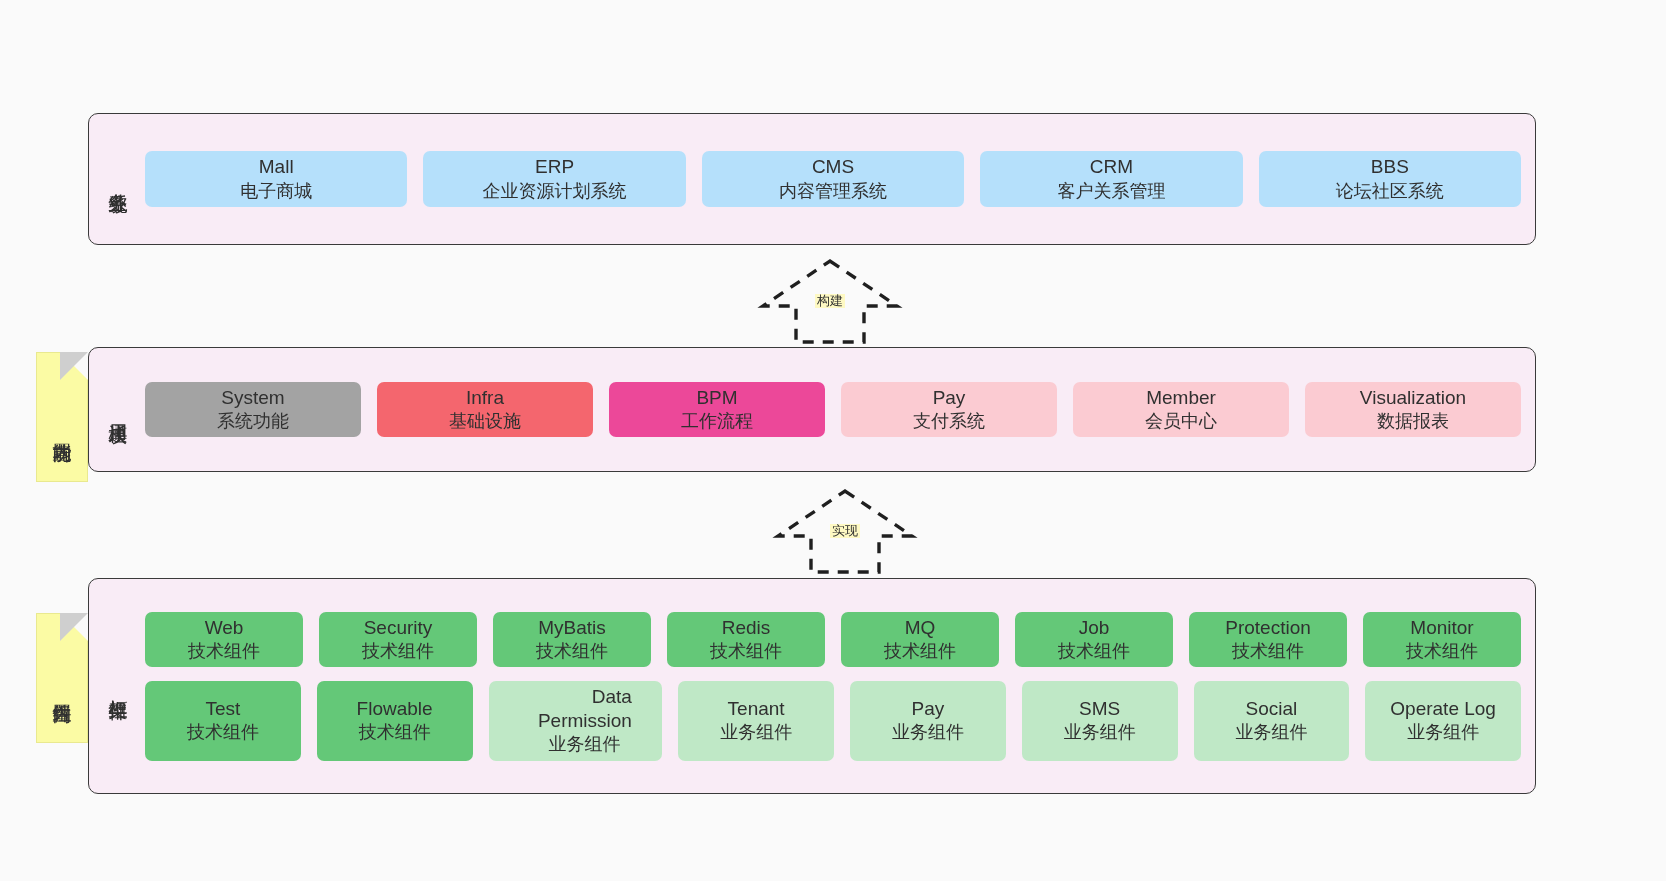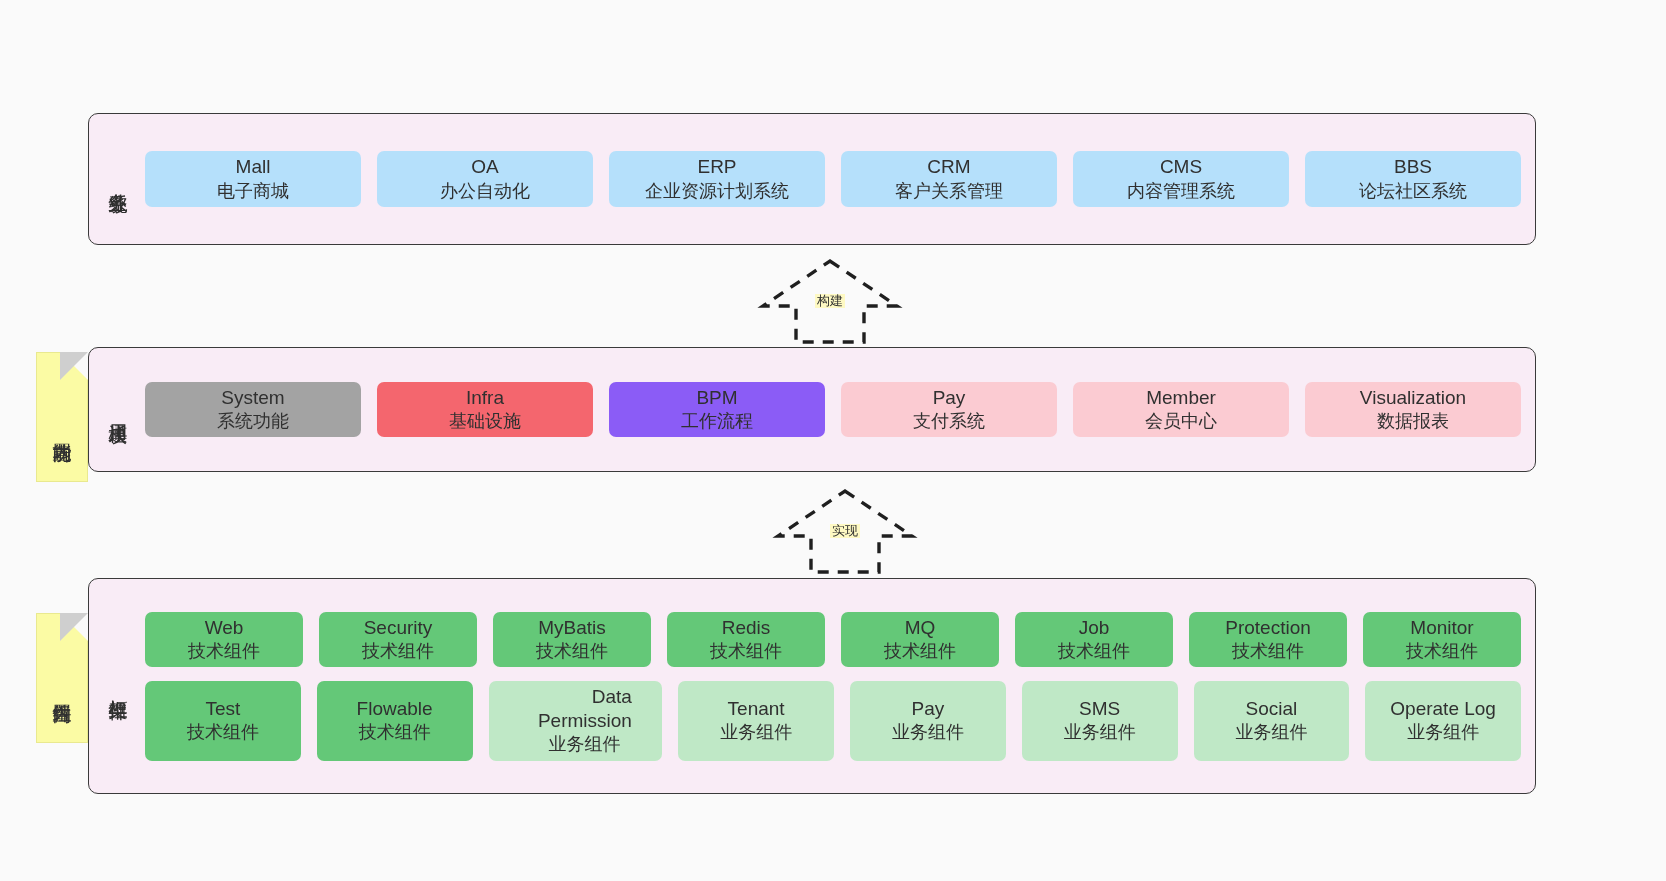--- a/index.html
+++ b/index.html
@@ -164,34 +164,30 @@
 
   <div class="layer" id="layer-business" style="left:88px; top:113px; width:1448px; height:132px;">
     <div class="layer-title">业务系统</div>
     <div class="layer-body">
       <div class="row">
         <div class="card c-blue" style="background: rgb(181, 224, 251);">
           <span class="t-en">Mall</span>
           <span class="t-cn">电子商城</span>
         </div>
         <div class="card c-blue" style="background: rgb(181, 224, 251);">
-          <span class="t-en">OA</span>
-          <span class="t-cn">办公自动化</span>
-        </div>
-        <div class="card c-blue" style="background: rgb(181, 224, 251);">
           <span class="t-en">ERP</span>
           <span class="t-cn">企业资源计划系统</span>
         </div>
         <div class="card c-blue" style="background: rgb(181, 224, 251);">
+          <span class="t-en">CMS</span>
+          <span class="t-cn">内容管理系统</span>
+        </div>
+        <div class="card c-blue" style="background: rgb(181, 224, 251);">
           <span class="t-en">CRM</span>
           <span class="t-cn">客户关系管理</span>
-        </div>
-        <div class="card c-blue" style="background: rgb(181, 224, 251);">
-          <span class="t-en">CMS</span>
-          <span class="t-cn">内容管理系统</span>
         </div>
         <div class="card c-blue" style="background: rgb(181, 224, 251);">
           <span class="t-en">BBS</span>
           <span class="t-cn">论坛社区系统</span>
         </div>
       </div>
     </div>
   </div>
 
   <div class="connector" id="connector-build" style="left:760px; top:258px; width:140px; height:86px;">
@@ -210,21 +206,21 @@
     <div class="layer-body">
       <div class="row">
         <div class="card c-red" style="background: #a3a3a3;">
           <span class="t-en">System</span>
           <span class="t-cn">系统功能</span>
         </div>
         <div class="card c-red" style="background: rgb(244, 102, 110);">
           <span class="t-en">Infra</span>
           <span class="t-cn">基础设施</span>
         </div>
-        <div class="card c-pink" style="background: #8b5cf6;">
+        <div class="card c-pink" style="background: #ec4899;">
           <span class="t-en">BPM</span>
           <span class="t-cn">工作流程</span>
         </div>
         <div class="card c-pink" style="background: rgb(251, 203, 210);">
           <span class="t-en">Pay</span>
           <span class="t-cn">支付系统</span>
         </div>
         <div class="card c-pink" style="background: rgb(251, 203, 210);">
           <span class="t-en">Member</span>
           <span class="t-cn">会员中心</span>

